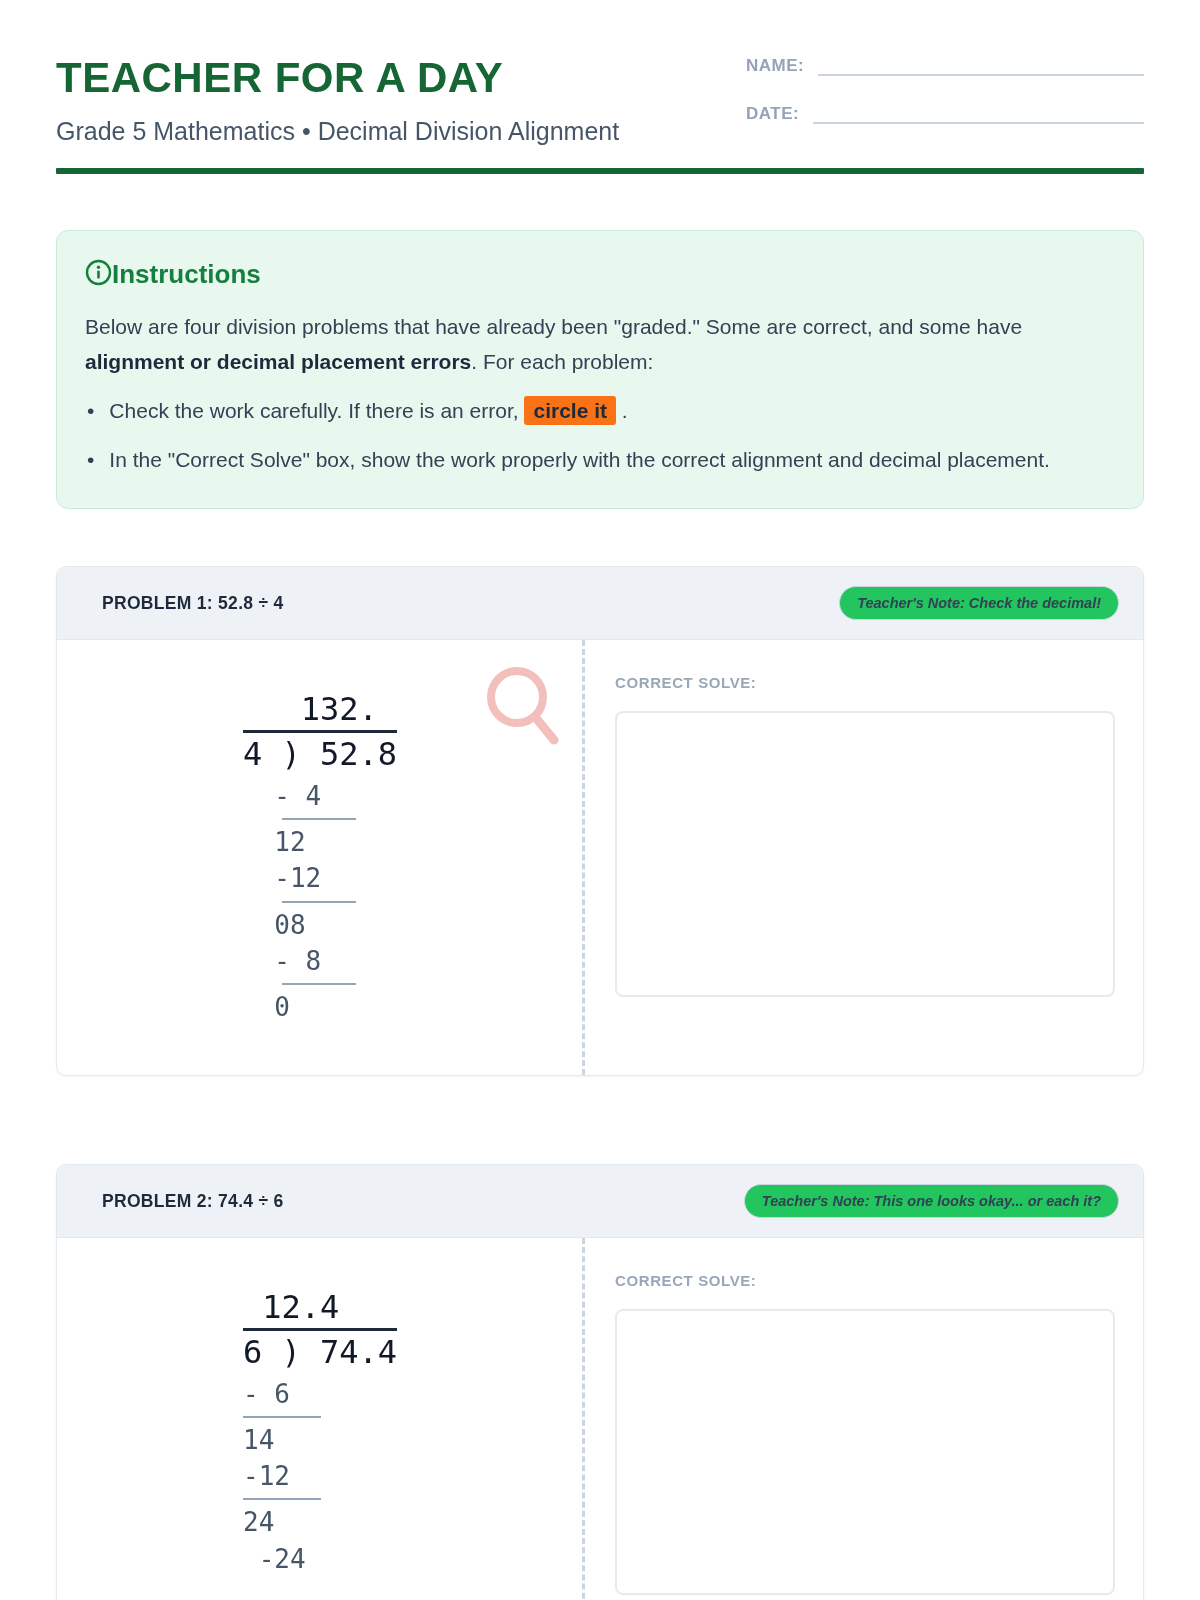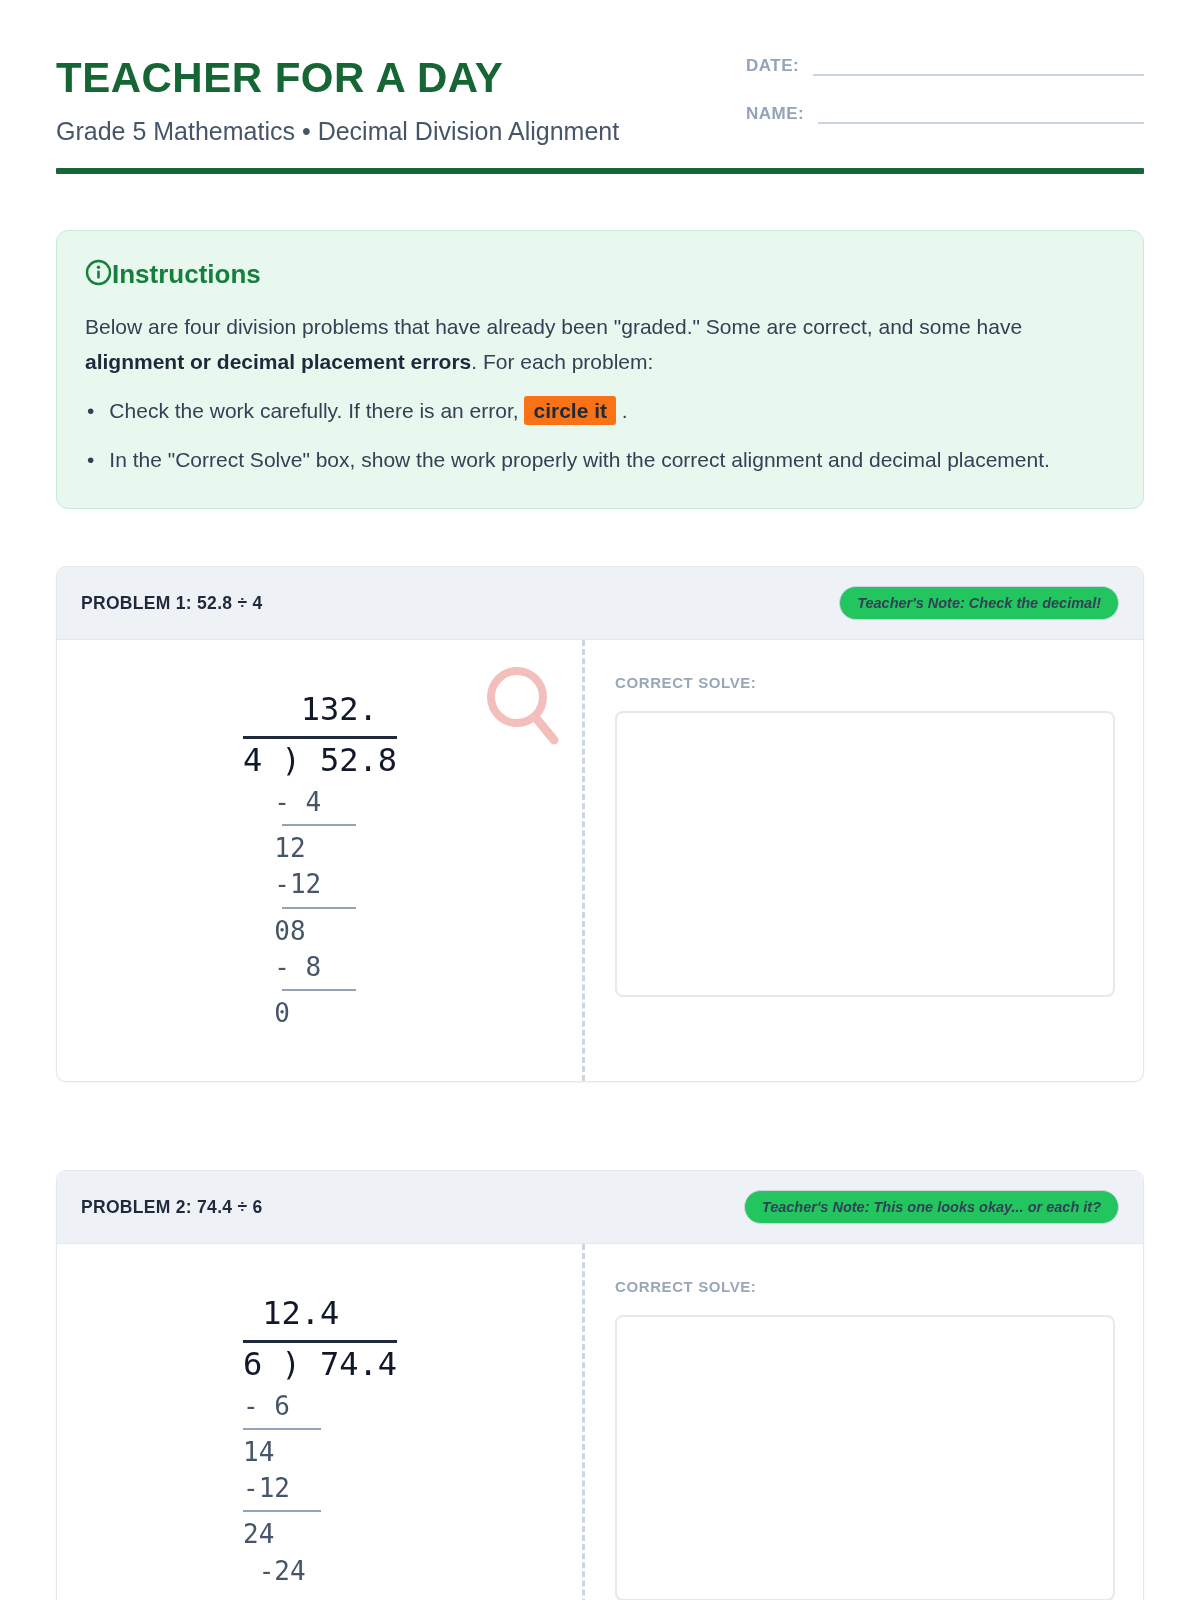--- a/index.html
+++ b/index.html
@@ -46,21 +46,21 @@
   .card {
     margin-top: 57px; border: 1px solid #e2e8f0; border-radius: 10px;
     overflow: hidden; background: #fff; box-shadow: 0 1px 2px rgba(15,23,42,0.05);
   }
   .card.second { margin-top: 88px; }
   .card-head {
     background: #eef2f6; border-bottom: 1px solid #e2e8f0;
     display: flex; justify-content: space-between; align-items: center;
     padding: 19px 24px;
   }
-  .card-title { font-size: 17.5px; font-weight: 800; color: #1e293b; letter-spacing: 0.3px; }
+  .card-title { font-size: 17.5px; font-weight: 800; color: #1e293b; letter-spacing: 0.3px; margin-left: 21px; }
   .note-pill {
     background: #22c55e; border: 1.5px solid #cbd5e1; border-radius: 999px;
     padding: 8px 17px; font-size: 14.5px; font-style: italic; font-weight: 700; color: #334155;
     white-space: nowrap;
   }
   .card-body { display: flex; align-items: stretch; }
   .work-panel {
     width: 528px; flex: none; position: relative;
     border-right: 3px dashed #ccd5e0;
     padding: 50px 20px 52px 186px;
@@ -68,44 +68,44 @@
   .solve-panel { flex: 1; padding: 34px 28px 40px 30px; }
   .solve-label { font-size: 15px; font-weight: 700; color: #9aa7b8; letter-spacing: 0.6px; }
   .solve-box {
     margin-top: 20px; height: 286px;
     border: 2px solid #e5eaf0; border-radius: 8px; background: #fff;
   }
 
   
   .longdiv { font-family: "DejaVu Sans Mono", monospace; white-space: pre; color: #111827; }
   .ld-quot-row { font-size: 32px; line-height: 1.2; }
-  .ld-quot { display: inline-block; border-bottom: 3px solid #1e293b; padding-bottom: 7px; }
+  .ld-quot { display: inline-block; border-bottom: 3px solid #1e293b; padding-bottom: 1px; }
   .ld-head { font-size: 32px; line-height: 1.35; }
   .ld-step { font-size: 26px; line-height: 1.2; color: #475569; margin-top: 5px; }
   .ld-rule { border-top: 2px solid #94a3b8; height: 0; margin: 6px 0 7px; font-size: 26px; }
 
   .magnifier { position: absolute; top: 26px; right: 18px; }
 </style>
 </head>
 <body>
 
 <div class="page">
 
   <header class="top">
     <div class="head-left">
       <h1 class="title">TEACHER FOR A DAY</h1>
       <div class="subtitle">Grade 5 Mathematics • Decimal Division Alignment</div>
     </div>
     <div class="fields">
       <div class="field-row">
-        <span class="field-label">DATE:</span>
+        <span class="field-label">NAME:</span>
         <span class="field-line"></span>
       </div>
       <div class="field-row">
-        <span class="field-label">NAME:</span>
+        <span class="field-label">DATE:</span>
         <span class="field-line"></span>
       </div>
     </div>
   </header>
   <div class="top-rule"></div>
 
   <section class="instructions">
     <div class="ins-head">
       <span class="info-icon">
         <svg width="27" height="27" viewBox="0 0 27 27">

